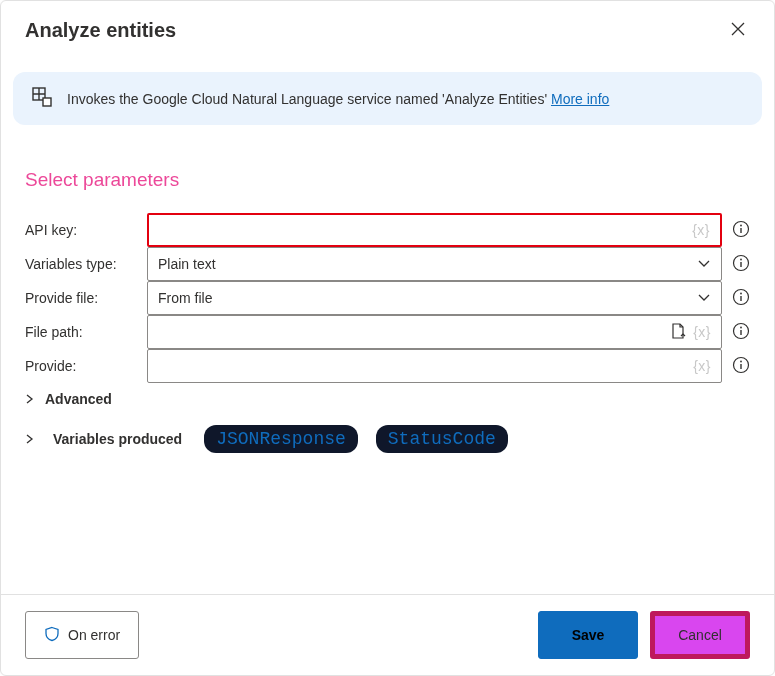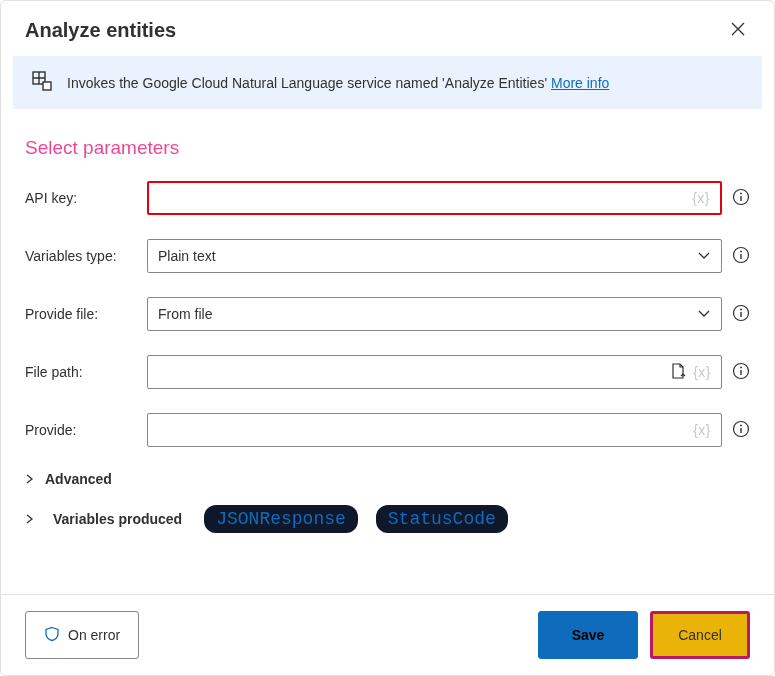--- a/index.html
+++ b/index.html
@@ -33,45 +33,44 @@
   }
   .close-btn {
     background: none;
     border: none;
     cursor: pointer;
     padding: 4px;
     color: #323130;
   }
   .info-banner {
     background: #eaf3fd;
-    margin: 0 12px;
+    margin: 16px 12px;
     padding: 14px 18px;
     display: flex;
     align-items: center;
     gap: 14px;
-    border-radius: 0;
+    border-radius: 12px;
   }
   .info-banner .banner-icon { flex-shrink: 0; }
   .info-banner .banner-text { color: #323130; }
   .info-banner a { color: #0f6cbd; text-decoration: underline; cursor: pointer; }
   .body {
     flex: 1;
     padding: 20px 24px 0 24px;
     overflow: auto;
   }
   .section-title {
     font-size: 19px;
     font-weight: 400;
     margin: 8px 0 22px 0;
     color: #ec4899;
   }
   .form-row {
     display: flex;
     align-items: center;
-    margin-bottom: 24px;
   }
   .form-label {
     width: 122px;
     flex-shrink: 0;
     color: #323130;
   }
   .form-control-wrap {
     flex: 1;
     display: flex;
     align-items: center;
@@ -154,22 +153,22 @@
     border-radius: 3px;
     font-size: 14px;
     font-family: inherit;
     cursor: pointer;
     display: inline-flex;
     align-items: center;
     justify-content: center;
     gap: 8px;
   }
   .btn-secondary {
-    background: #eab308;
-    border: 3px solid #be185d;
+    background: #d946ef;
+    border: 5px solid #be185d;
     color: #323130;
     align-items: center;
   }
   .btn-primary {
     background: #0f6cbd;
     border: 1px solid #0f6cbd;
     color: #000000;
     font-weight: 600;
   }
   .btn-onerror {

